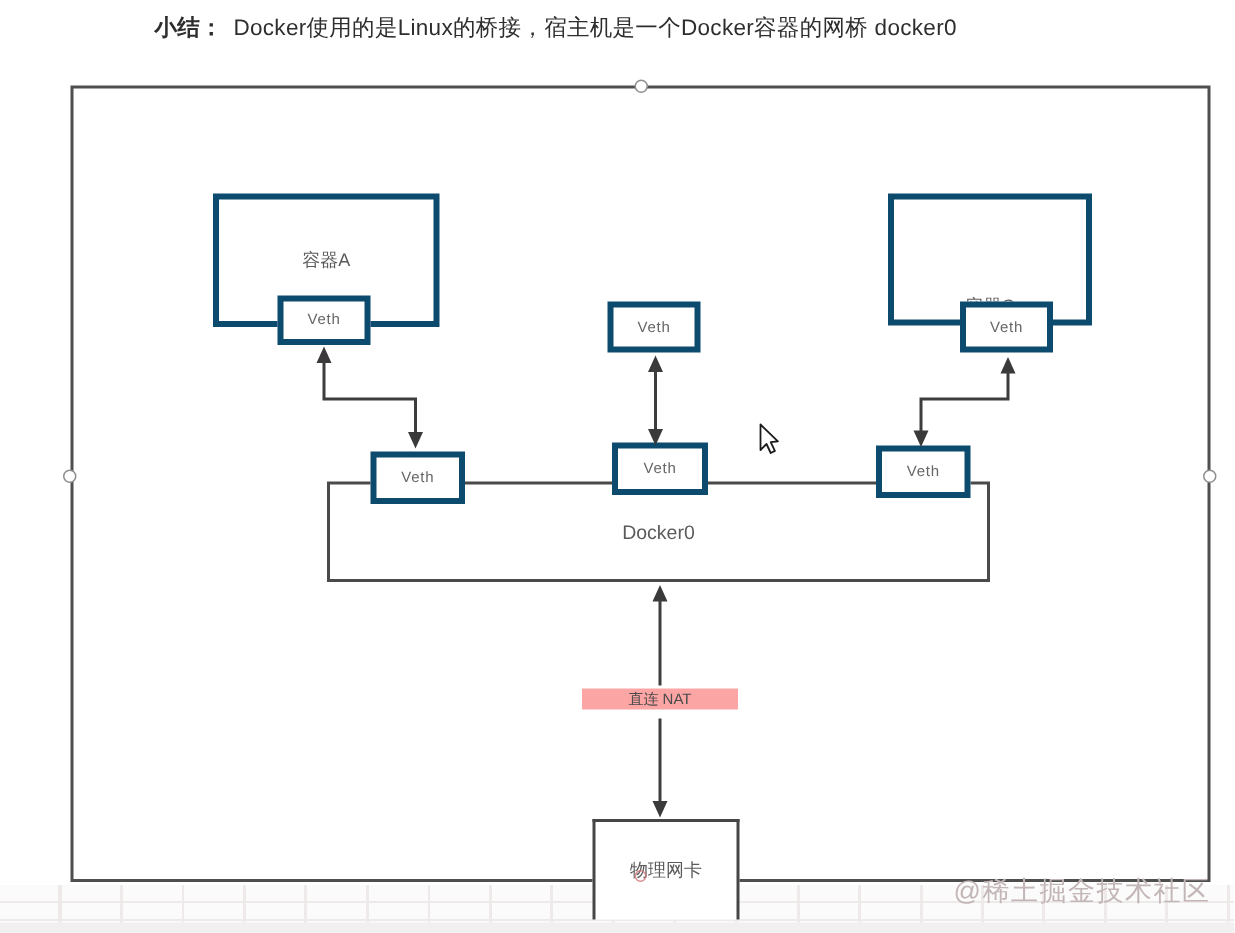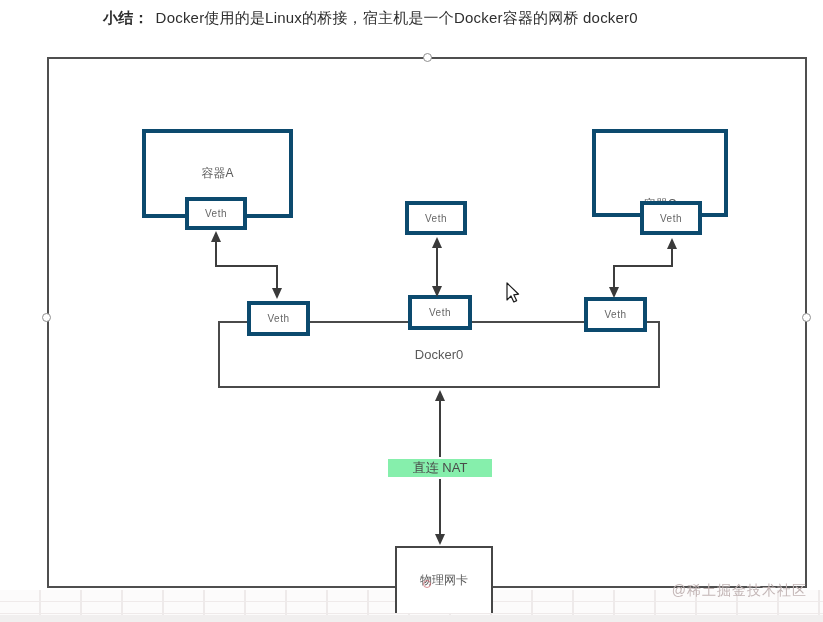--- a/index.html
+++ b/index.html
@@ -47,21 +47,21 @@
     border:2px solid #4a4a4a; z-index:2;
     display:flex; align-items:center; justify-content:center;
     font-size:13px; color:#5a5a5a;
   }
   .bveth-1 { left:247px; top:301px; width:63px; height:35px; }
   .bveth-2 { left:408px; top:295px; width:64px; height:35px; }
   .bveth-3 { left:584px; top:297px; width:63px; height:35px; }
 
   .nat-label {
     position:absolute; left:388px; top:459px; width:104px; text-align:center;
-    font-size:13px; color:#4a4a4a; background:#86efac; z-index:4;
+    font-size:10px; color:#4a4a4a; background:#fca5a5; z-index:4;
   }
   .nic-box {
     position:absolute; left:395px; top:546px; width:98px; height:67px;
     border:2px solid #464646; border-bottom:none; background:#ffffff;
     display:flex; align-items:center; justify-content:center;
     font-size:12px; color:#5a5a5a; z-index:5;
   }
   .red-ring {
     position:absolute; left:423px; top:580px; width:8px; height:8px;
     border:1.5px solid #d07078; border-radius:50%; z-index:6; opacity:0.8;
@@ -72,21 +72,21 @@
     background-color:#fcfbfb;
     background-image:
       repeating-linear-gradient(to right, transparent 0 39px, #eeeaea 39px 41px),
       repeating-linear-gradient(to bottom, transparent 0 11px, #efeaea 11px 12px);
   }
   .bottom-band {
     position:absolute; left:0; top:615px; width:823px; height:7px;
     background:#f1efef; z-index:0;
   }
   .watermark {
-    position:absolute; right:16px; top:582px; font-size:14px;
+    position:absolute; right:16px; top:582px; font-size:18px;
     color:#c3b6b6; z-index:7; letter-spacing:1px; white-space:nowrap;
   }
 
   svg.overlay { position:absolute; left:0; top:0; z-index:4; pointer-events:none; }
   .stroke { stroke:#3d3d3d; stroke-width:2; fill:none; }
   .head   { fill:#3a3a3a; stroke:none; }
 </style>
 </head>
 <body>
 

